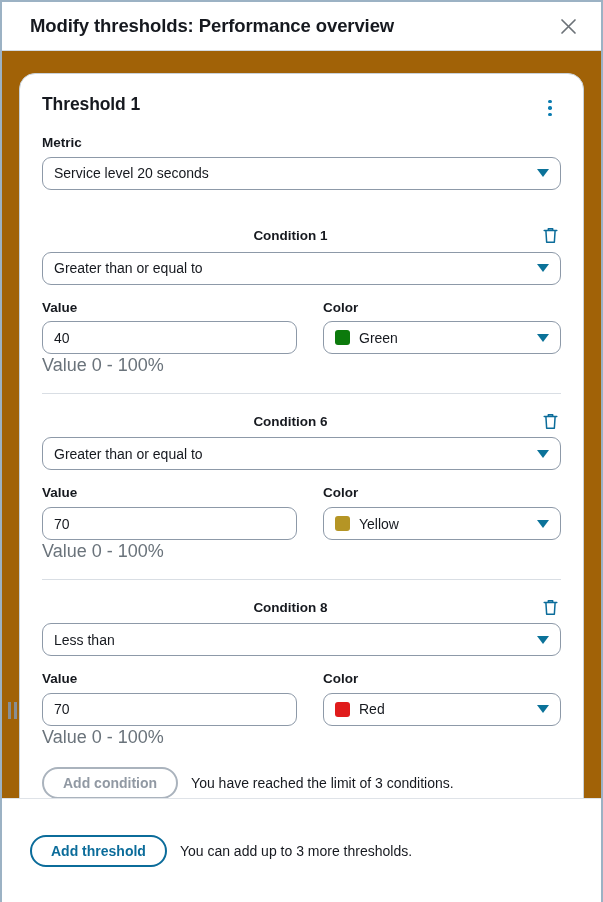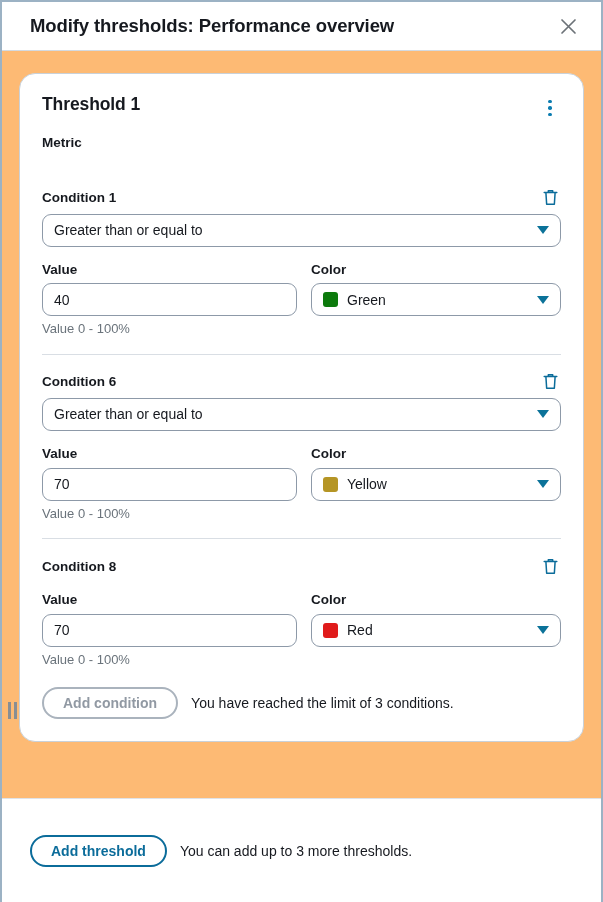--- a/index.html
+++ b/index.html
@@ -70,21 +70,21 @@
     cursor: pointer;
     color: #6c7278;
   }
   .close-btn svg { display: block; }
 
   
   .body {
     flex: 1 1 auto;
     padding: 22px 17px 0 17px;
     overflow: hidden;
-    background: #fdba74;
+    background: #a16207;
   }
 
   
   .card {
     border: 1px solid #c9d1d9;
     border-radius: 16px;
     padding: 20px 22px 22px 22px;
     background: #ffffff;
   }
   .card-head {
@@ -115,20 +115,21 @@
     font-size: 13.5px;
     font-weight: bold;
     color: #16191f;
     margin-bottom: 5px;
     line-height: 1.3;
   }
   .label-row {
     display: flex;
     align-items: center;
     margin-bottom: 5px;
+    text-align: center;
   }
   .label-row .flabel { margin-bottom: 0; flex: 1 1 auto; }
 
   .trash {
     flex: 0 0 auto;
     width: 22px; height: 22px;
     display: flex; align-items: center; justify-content: center;
     cursor: pointer;
     color: #0b6c9a;
   }
@@ -164,28 +165,27 @@
     margin-left: 8px;
   }
   .swatch {
     flex: 0 0 auto;
     width: 15px; height: 15px;
     border-radius: 3px;
     margin-right: 9px;
   }
 
   .helper {
-    font-size: 13px;
+    font-size: 18px;
     color: #6a737b;
-    margin-top: 5px;
     line-height: 1.3;
   }
 
   
-  .vc-row { display: flex; gap: 14px; }
+  .vc-row { display: flex; gap: 26px; }
   .vc-col-value { width: 255px; flex: 0 0 auto; }
   .vc-col-color { flex: 1 1 auto; }
 
   hr.sep {
     border: none;
     border-top: 1px solid #d9dee4;
     margin: 16px 0 16px 0;
   }
 
   
@@ -262,20 +262,24 @@
         <div class="card-title">Threshold 1</div>
         <div class="kebab">
           <i></i>
           <i></i>
           <i></i>
         </div>
       </div>
 
       <div>
         <div class="flabel">Metric</div>
+        <div class="field">
+          <span class="txt">Service level 20 seconds</span>
+          <span class="caret"></span>
+        </div>
       </div>
 
       <hr class="sep" style="margin-top:18px;margin-bottom:16px;border-top-color:transparent;height:0;">
 
       <div>
         <div class="label-row">
           <div class="flabel">Condition 1</div>
           <div class="trash">
             <svg width="15" height="17" viewBox="0 0 15 17">
               <path d="M1.2 3.6h12.6M5.3 3.6V1.8h4.4v1.8M2.9 3.6l.75 11.6h7.7l.75-11.6" stroke="#0b6c9a" stroke-width="1.5" fill="none" stroke-linejoin="round" stroke-linecap="round"></path>
@@ -345,20 +349,24 @@
 
       <div>
         <div class="label-row">
           <div class="flabel">Condition 8</div>
           <div class="trash">
             <svg width="15" height="17" viewBox="0 0 15 17">
               <path d="M1.2 3.6h12.6M5.3 3.6V1.8h4.4v1.8M2.9 3.6l.75 11.6h7.7l.75-11.6" stroke="#0b6c9a" stroke-width="1.5" fill="none" stroke-linejoin="round" stroke-linecap="round"></path>
             </svg>
           </div>
         </div>
+        <div class="field">
+          <span class="txt">Less than</span>
+          <span class="caret"></span>
+        </div>
 
         <div class="vc-row" style="margin-top:14px;">
           <div class="vc-col-value">
             <div class="flabel">Value</div>
             <div class="field input">
               <span class="txt">70</span>
             </div>
             <div class="helper">Value 0 - 100%</div>
           </div>
           <div class="vc-col-color">

